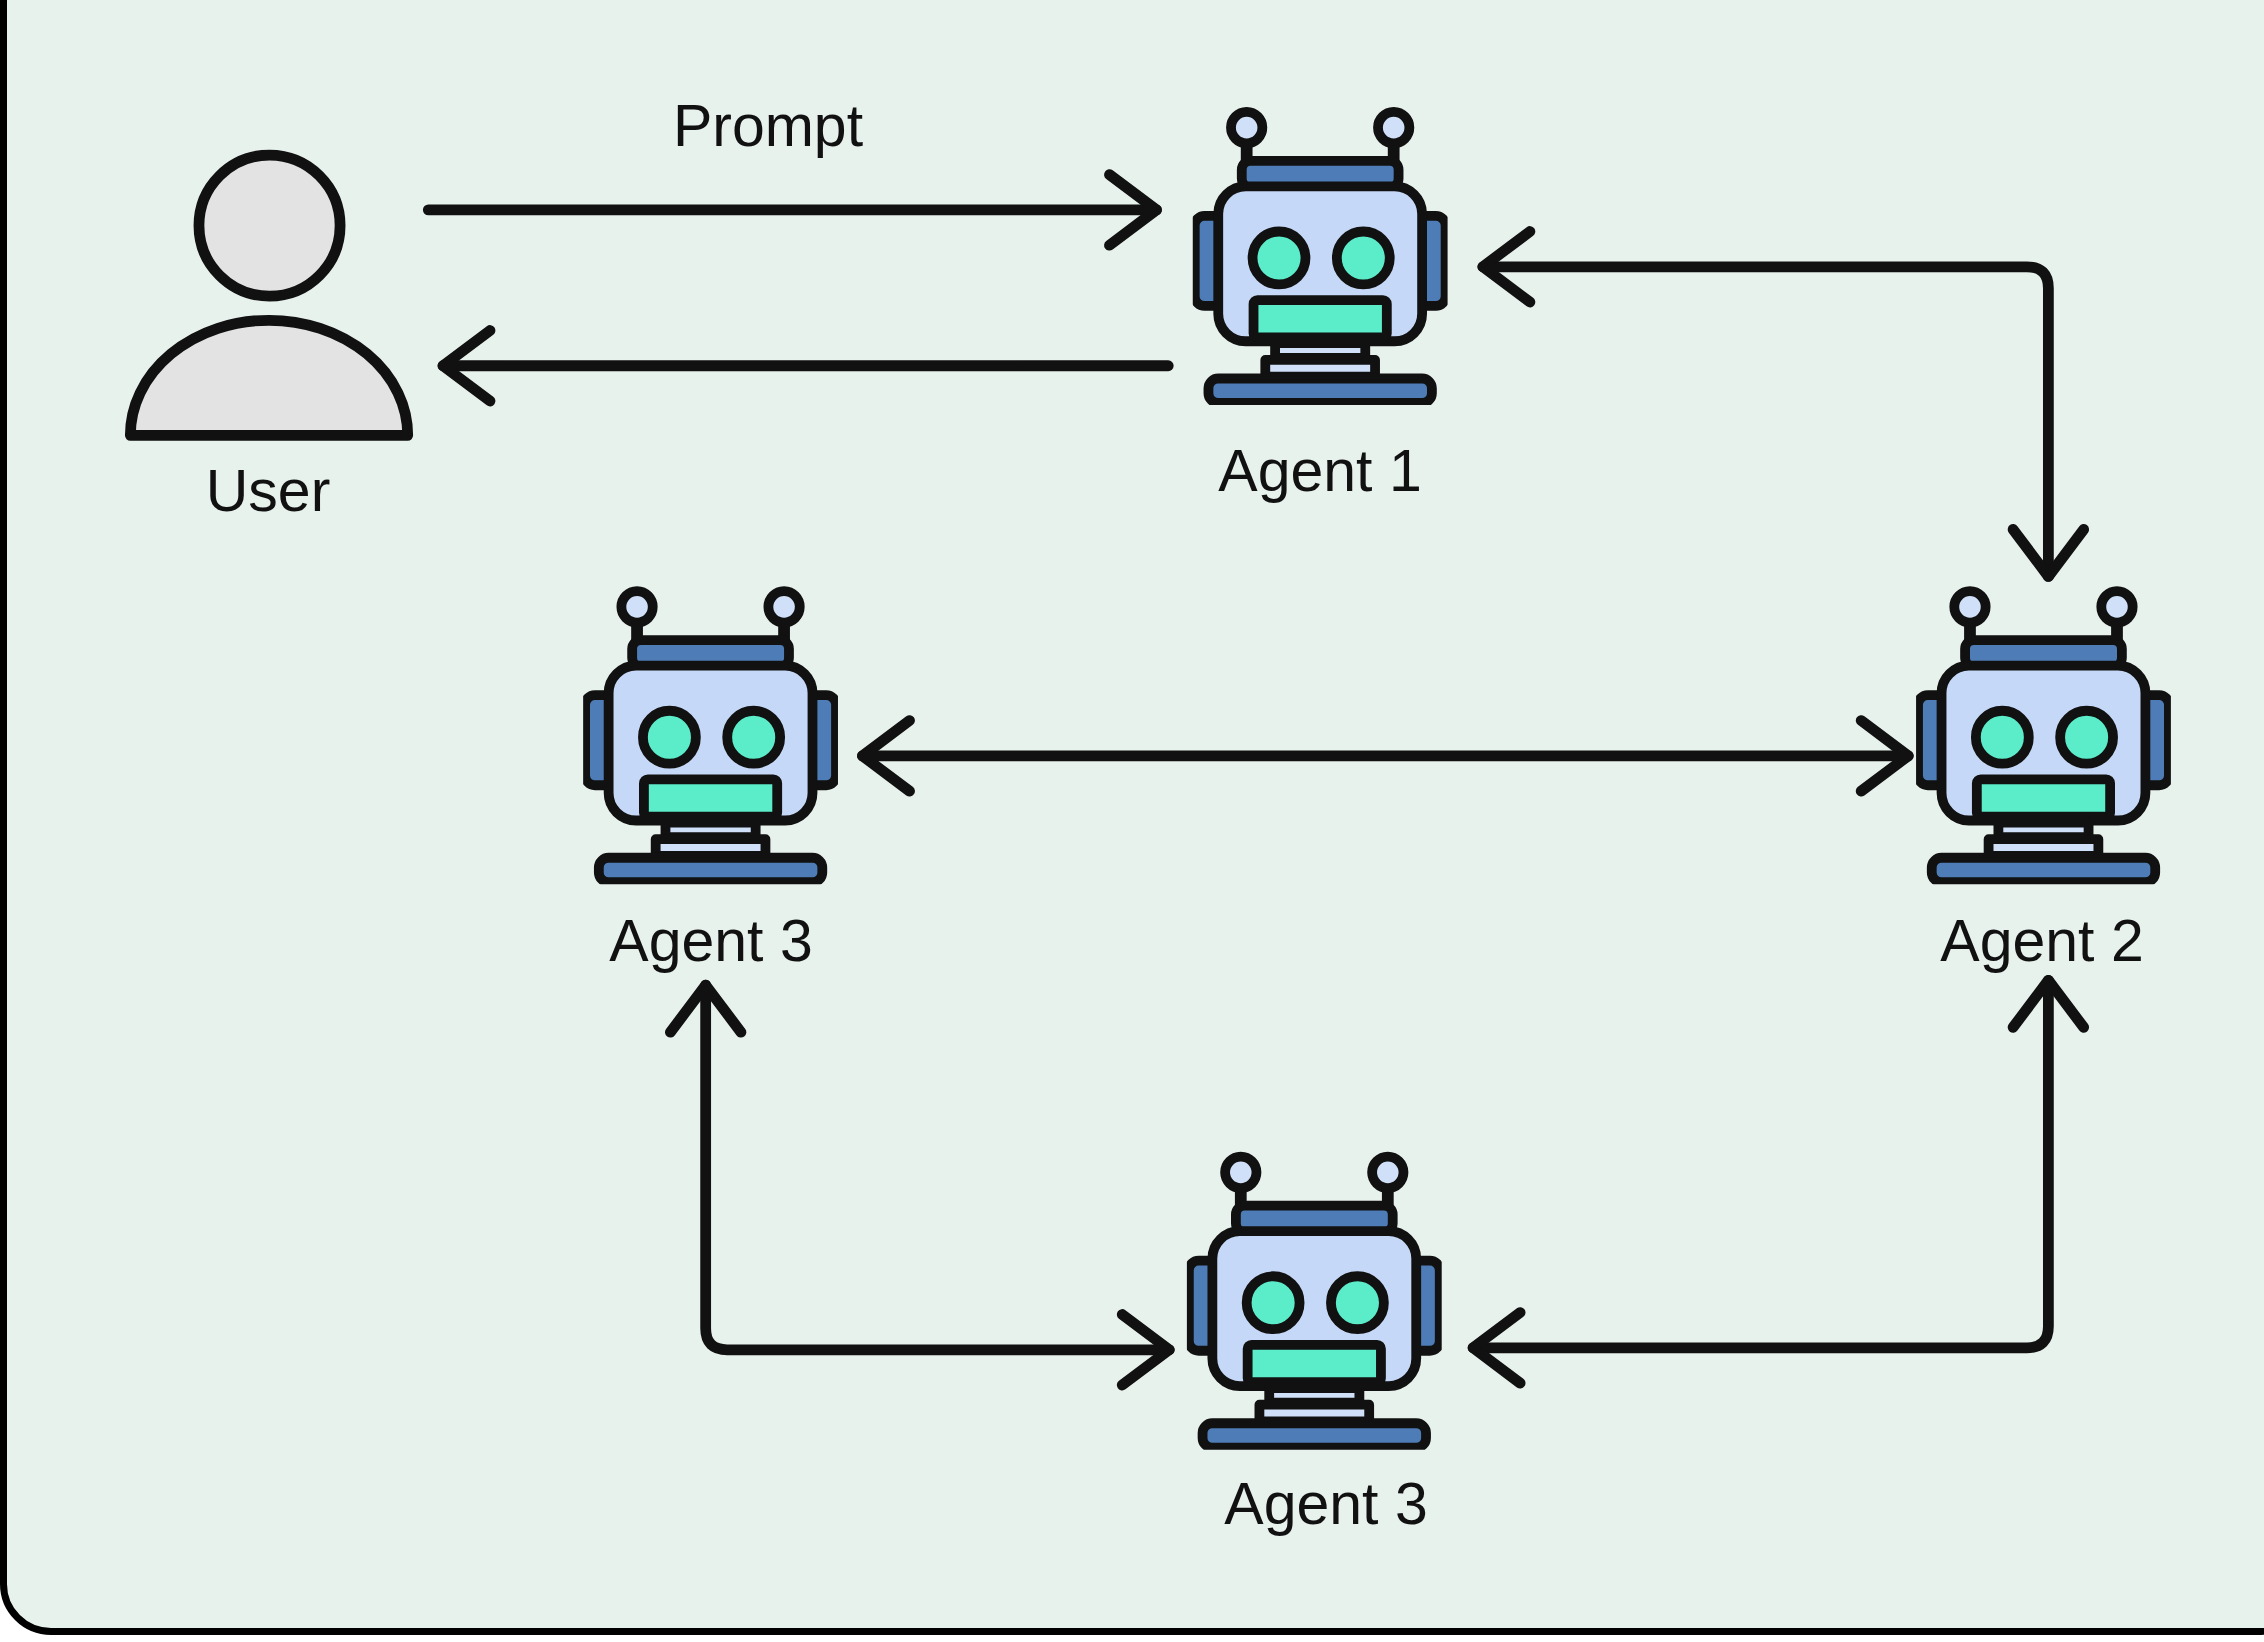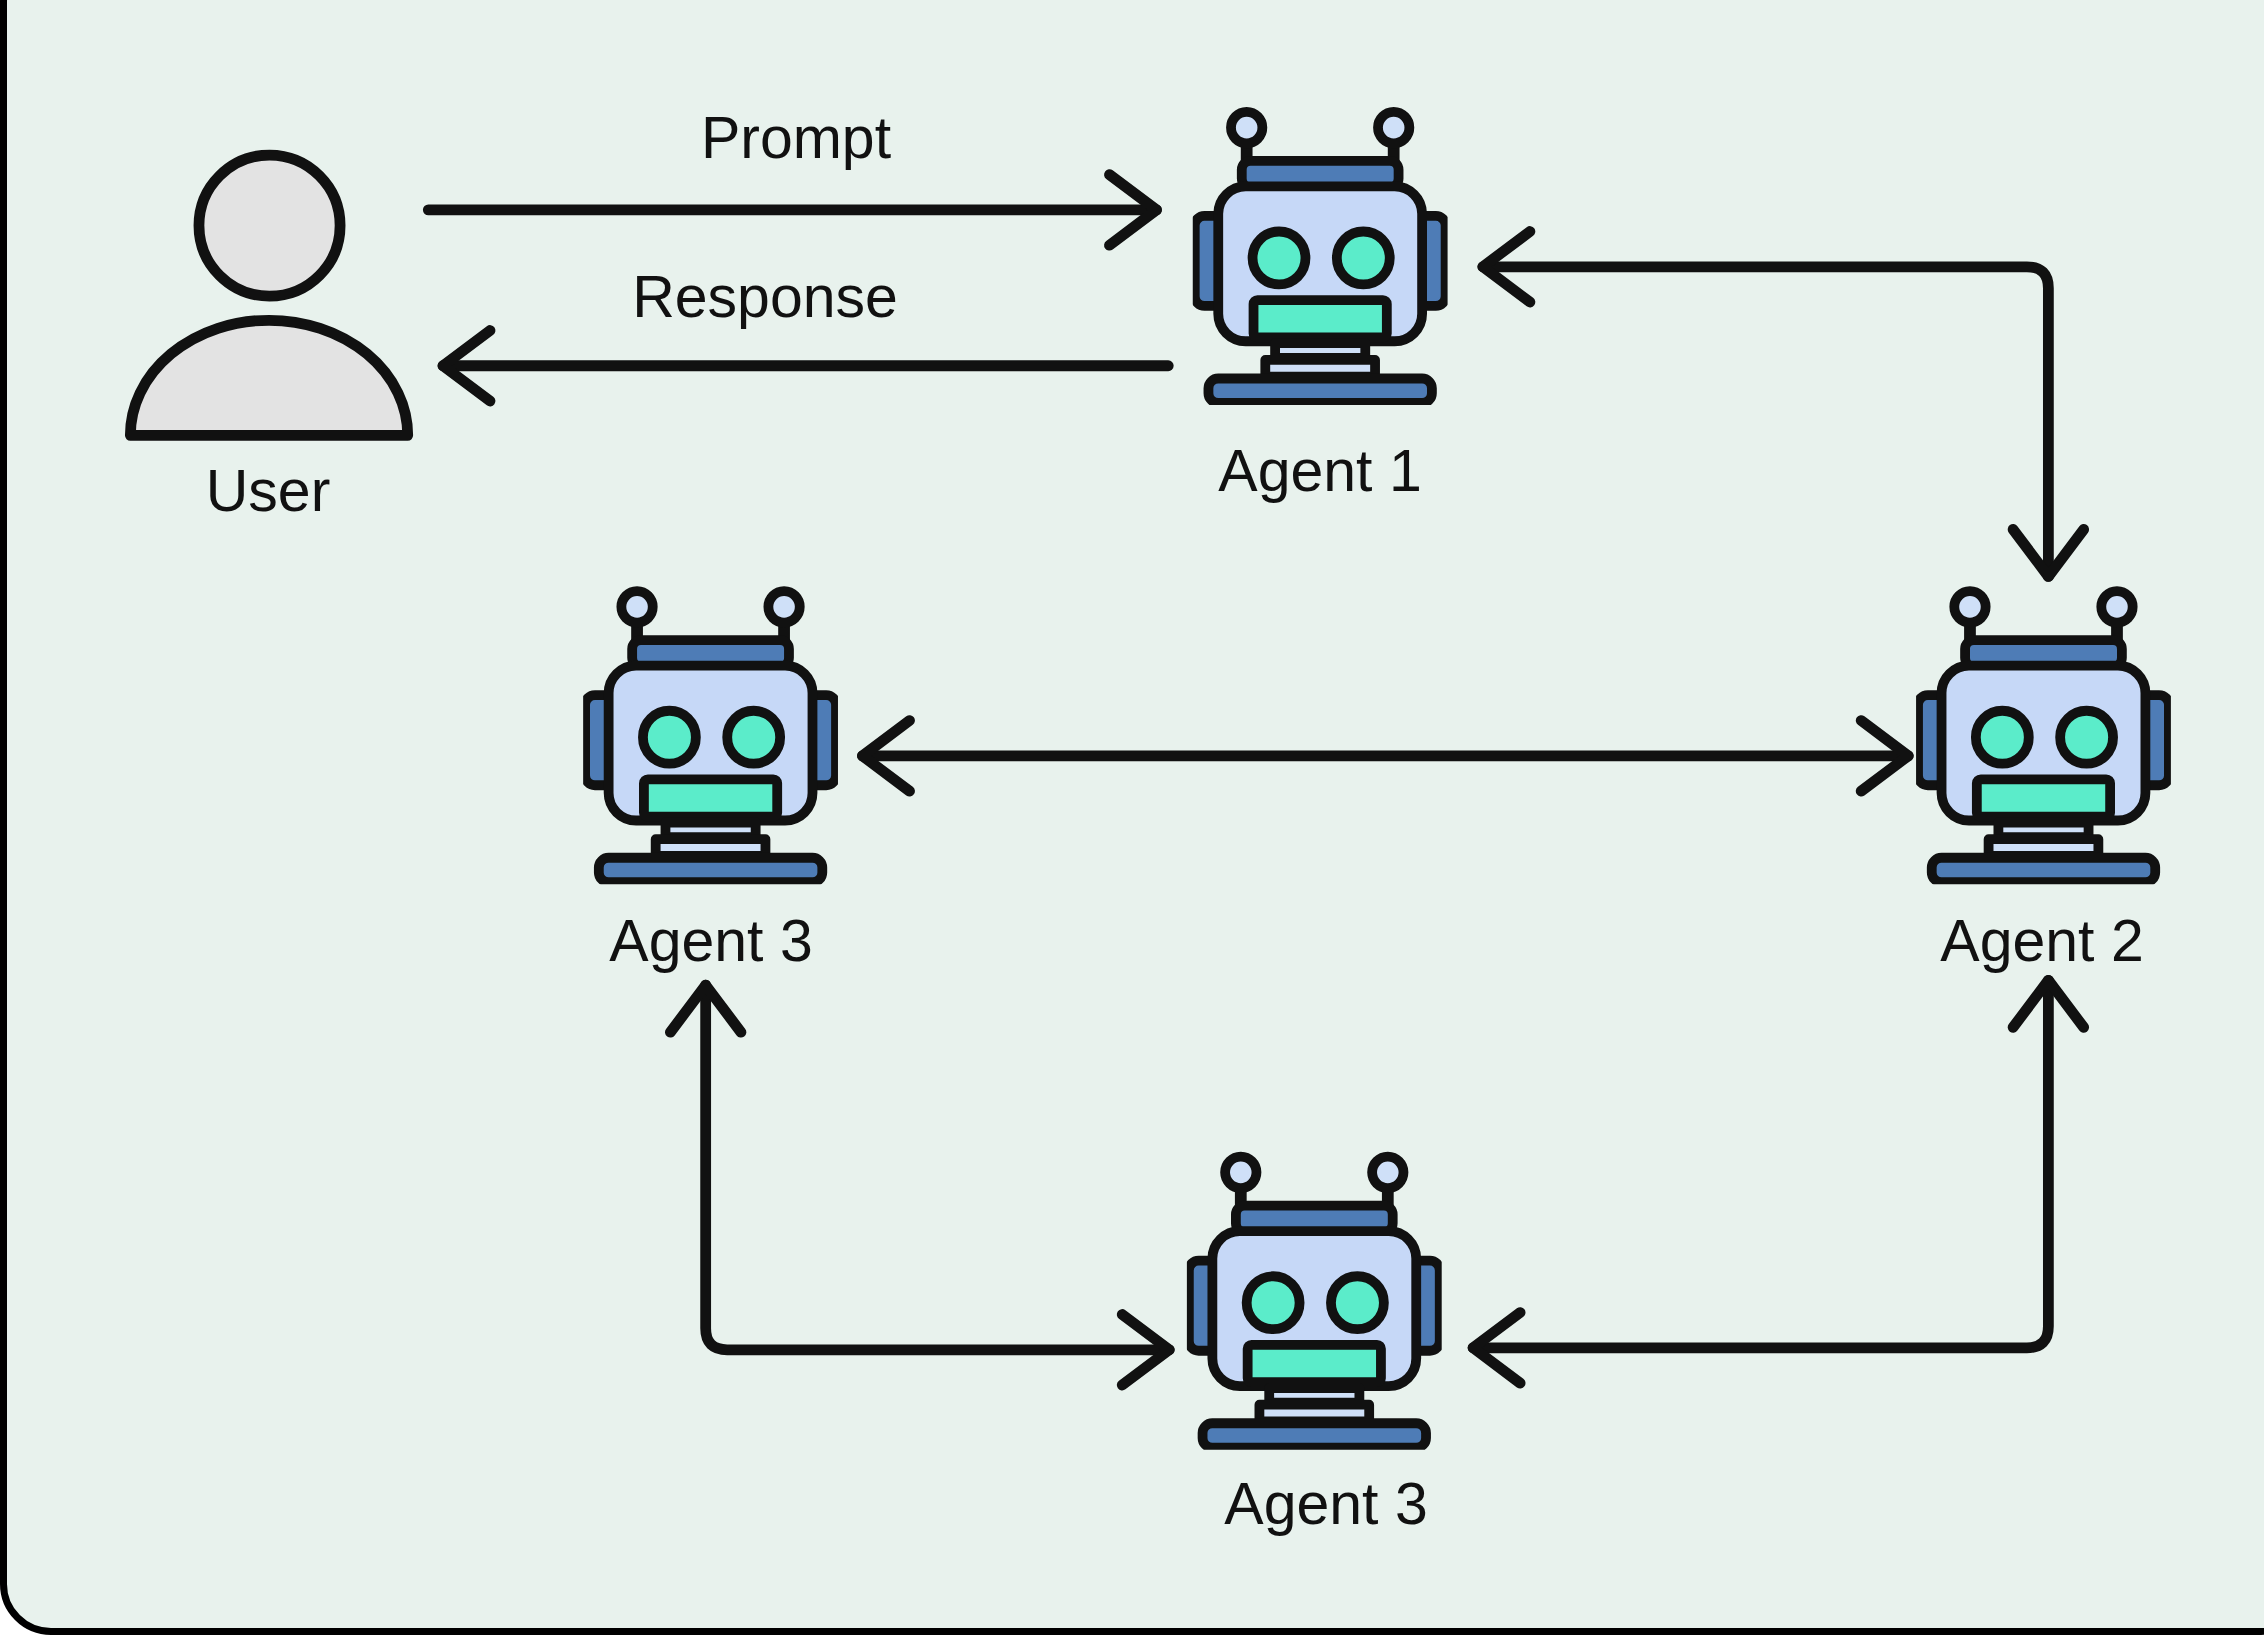--- a/index.html
+++ b/index.html
@@ -77,21 +77,20 @@
       <path class="shaft" d="M1145 1341 L1193 1377 L1145 1413"></path>
     </g>
 
     <g>
       <path class="shaft" d="M1503 1375 L2068 1375 Q2090 1375 2090 1353 L2090 1000"></path>
       <path class="shaft" d="M1551 1339 L1503 1375 L1551 1411"></path>
       <path class="shaft" d="M2054 1048 L2090 1000 L2126 1048"></path>
     </g>
   </svg>
 
-  <div class="lbl" style="left:768px;top:109px;margin-left:28px;">Prompt</div>
-  <div class="lbl" style="left:765px;top:268px;">Response</div>
+  <div class="lbl" style="left:768px;top:97px;">Prompt</div>
   <div class="lbl" style="left:268px;top:462px;">User</div>
   <div class="lbl" style="left:1320px;top:442px;">Agent 1</div>
   <div class="lbl" style="left:2042px;top:912px;">Agent 2</div>
   <div class="lbl" style="left:711px;top:912px;">Agent 3</div>
   <div class="lbl" style="left:1314px;top:1475px;margin-left:12px;">Agent 3</div>
 </div>
 
 
 </body></html>

